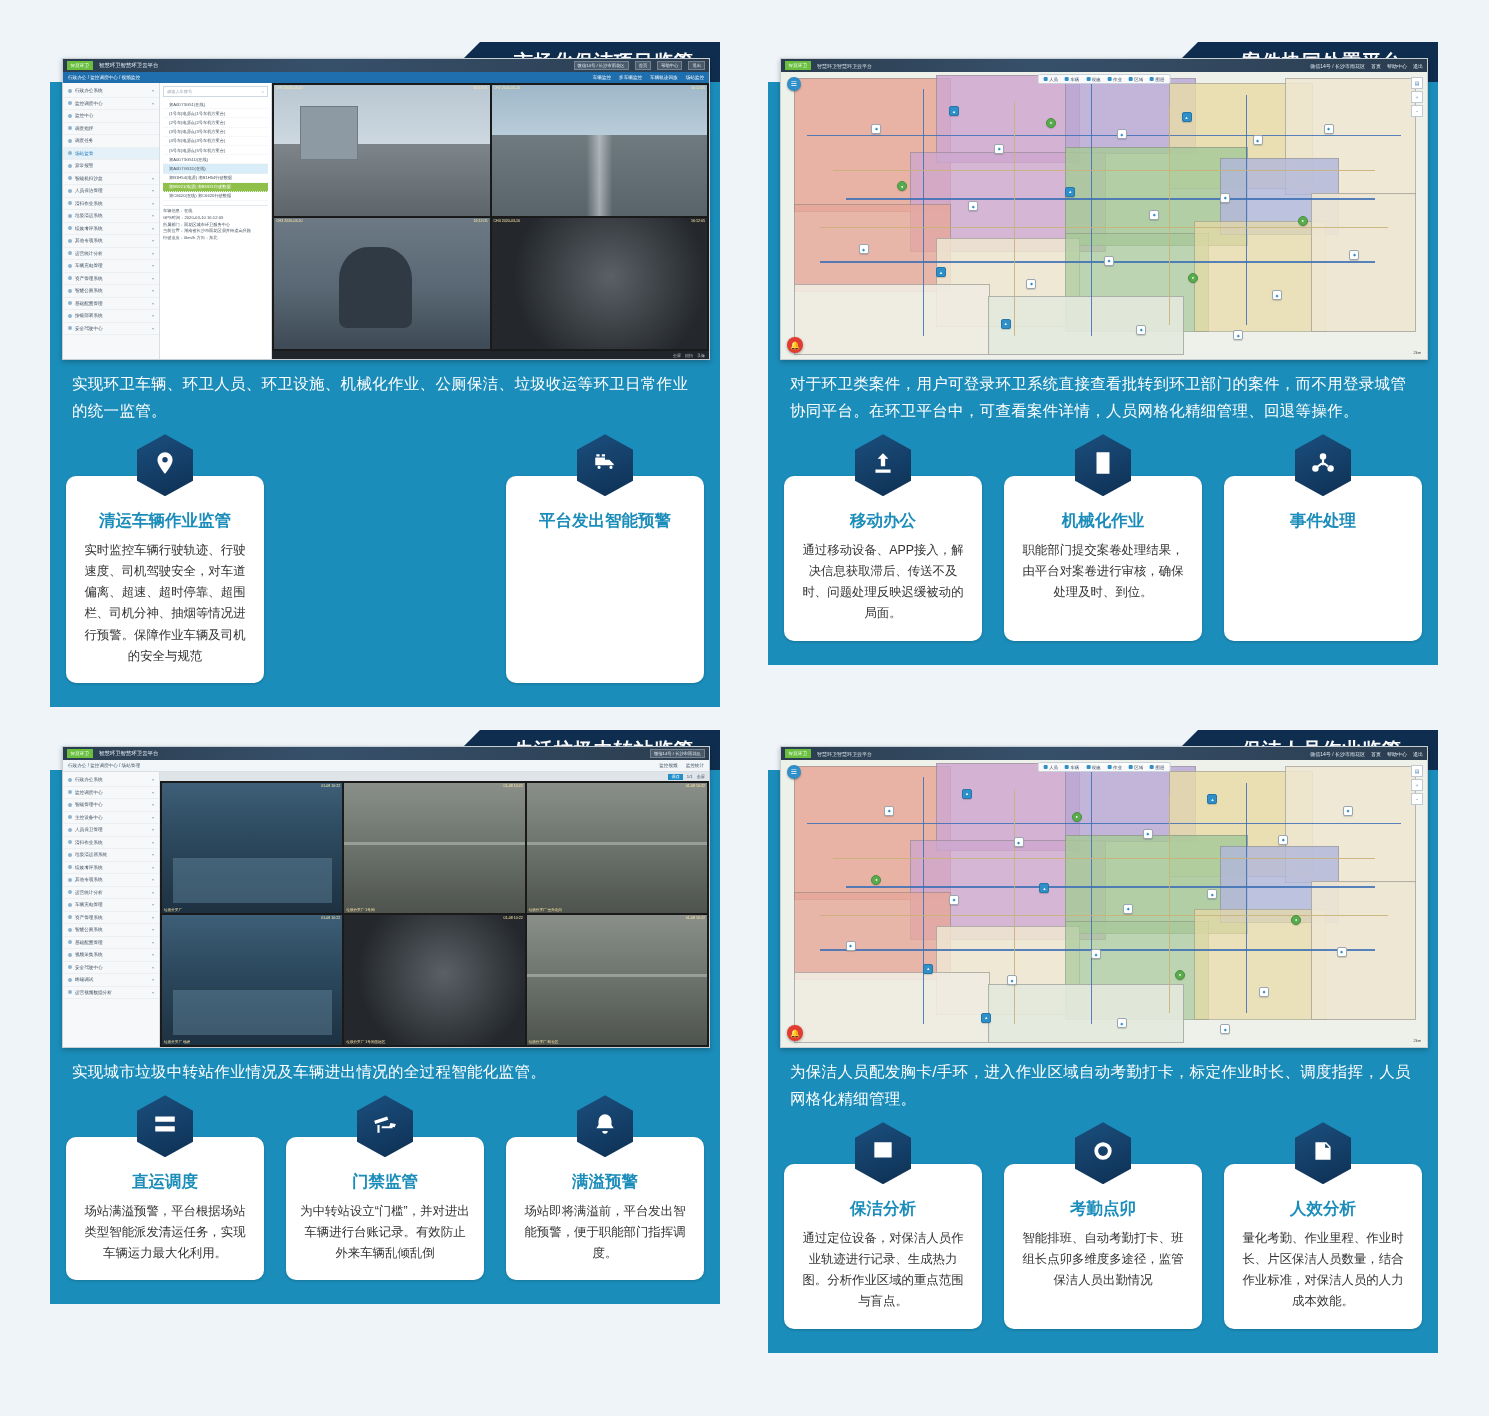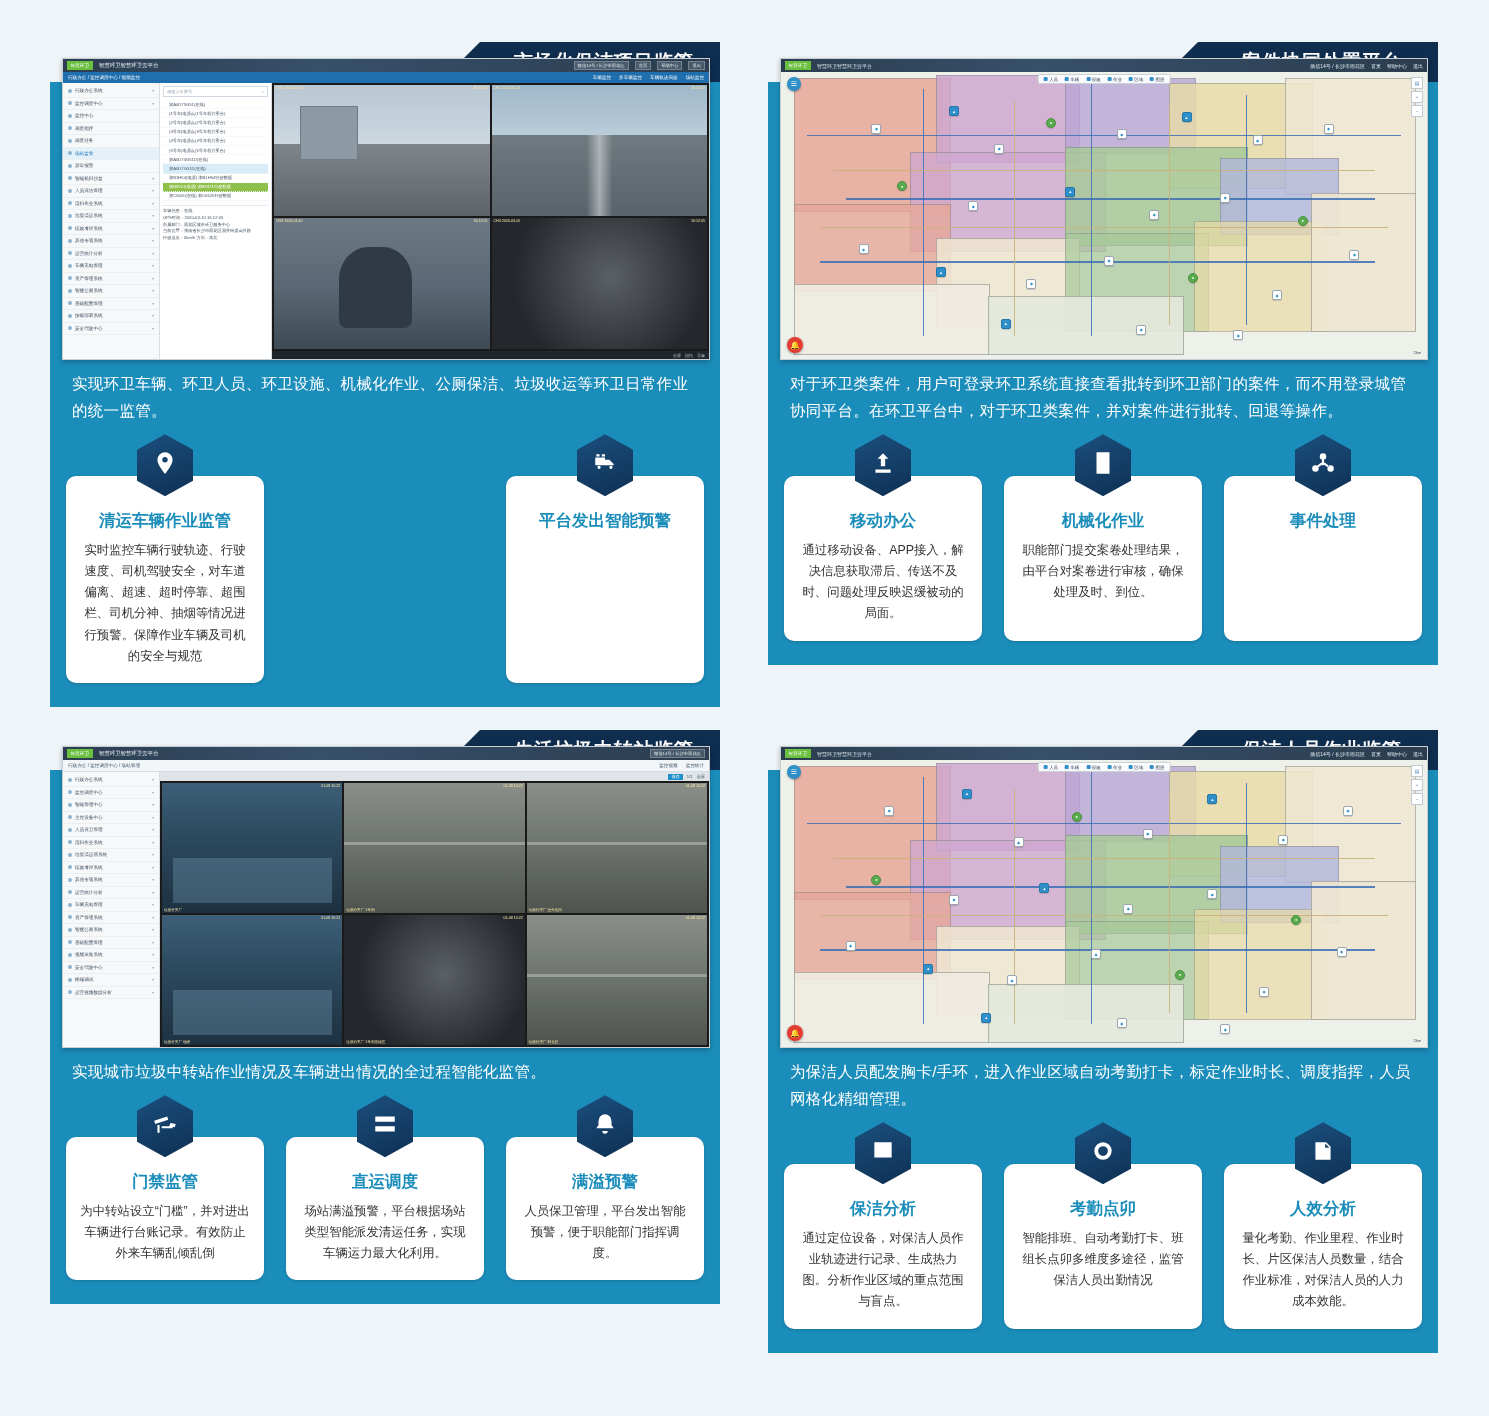--- a/index.html
+++ b/index.html
@@ -743,21 +743,21 @@
             <div class="map-right">
               <div class="mbtn">▤</div>
               <div class="mbtn">＋</div>
               <div class="mbtn">－</div>
             </div>
             <div class="scalebar">2km</div>
           </div>
         </div>
       </div>
 
-      <div class="desc">对于环卫类案件，用户可登录环卫系统直接查看批转到环卫部门的案件，而不用登录城管协同平台。在环卫平台中，对于环卫类案件，并对案件进行批转、回退等操作。</div>
+      <div class="desc">对于环卫类案件，用户可登录环卫系统直接查看批转到环卫部门的案件，而不用登录城管协同平台。在环卫平台中，可查看案件详情，人员网格化精细管理、回退等操作。</div>
 
       <div class="cards">
         <div class="card">
           <div class="hexwrap">
             <div class="hex">
               <span>
                 <svg viewBox="0 0 24 24">
                     <path d="M12 3l5 5h-3v7h-4V8H7zM5 18h14v3H5z"></path>
                   </svg>
               </span>
@@ -951,53 +951,53 @@
       </div>
 
       <div class="desc">实现城市垃圾中转站作业情况及车辆进出情况的全过程智能化监管。</div>
 
       <div class="cards">
         <div class="card">
           <div class="hexwrap">
             <div class="hex">
               <span>
                 <svg viewBox="0 0 24 24">
-                    <path d="M2 9l12-4 1 3L3 12zm3 4h2v7H5zm12-2l5 1-1 3-5-1zM9 14h10v2H9z"></path>
+                    <path d="M3 5h18v5H3zm0 9h18v5H3zM5 6.5h3v2H5zm0 9h3v2H5z"></path>
                   </svg>
               </span>
             </div>
           </div>
-          <div class="card-title">门禁监管</div>
-          <div class="card-text">为中转站设立“门槛”，并对进出车辆进行台账记录。有效防止外来车辆乱倾乱倒</div>
+          <div class="card-title">直运调度</div>
+          <div class="card-text">场站满溢预警，平台根据场站类型智能派发清运任务，实现车辆运力最大化利用。</div>
         </div>
         <div class="card">
           <div class="hexwrap">
             <div class="hex">
               <span>
                 <svg viewBox="0 0 24 24">
-                    <path d="M3 5h18v5H3zm0 9h18v5H3zM5 6.5h3v2H5zm0 9h3v2H5z"></path>
+                    <path d="M2 9l12-4 1 3L3 12zm3 4h2v7H5zm12-2l5 1-1 3-5-1zM9 14h10v2H9z"></path>
                   </svg>
               </span>
             </div>
           </div>
-          <div class="card-title">直运调度</div>
-          <div class="card-text">场站满溢预警，平台根据场站类型智能派发清运任务，实现车辆运力最大化利用。</div>
+          <div class="card-title">门禁监管</div>
+          <div class="card-text">为中转站设立“门槛”，并对进出车辆进行台账记录。有效防止外来车辆乱倾乱倒</div>
         </div>
         <div class="card">
           <div class="hexwrap">
             <div class="hex">
               <span>
                 <svg viewBox="0 0 24 24">
                     <path d="M12 3a6 6 0 0 0-6 6v4l-2 3h16l-2-3V9a6 6 0 0 0-6-6zm0 18a2.5 2.5 0 0 0 2.5-2.5h-5A2.5 2.5 0 0 0 12 21z"></path>
                   </svg>
               </span>
             </div>
           </div>
           <div class="card-title">满溢预警</div>
-          <div class="card-text">人员保卫管理，平台发出智能预警，便于职能部门指挥调度。</div>
+          <div class="card-text">场站即将满溢前，平台发出智能预警，便于职能部门指挥调度。</div>
         </div>
       </div>
     </div>
   </div>
 
   <div class="panel p4">
     <div class="ribbon">保洁人员作业监管</div>
     <div class="body-box">
       <div class="screenshot-wrap">
         <div class="screenshot">

